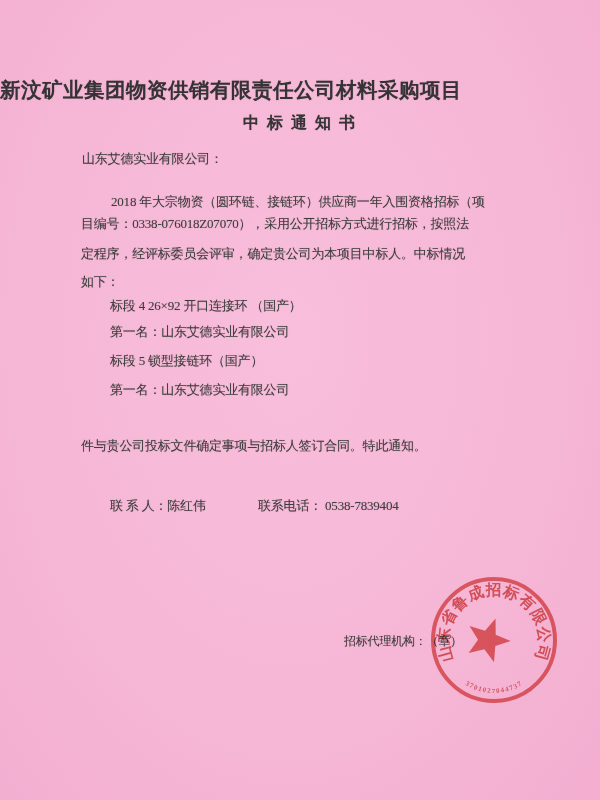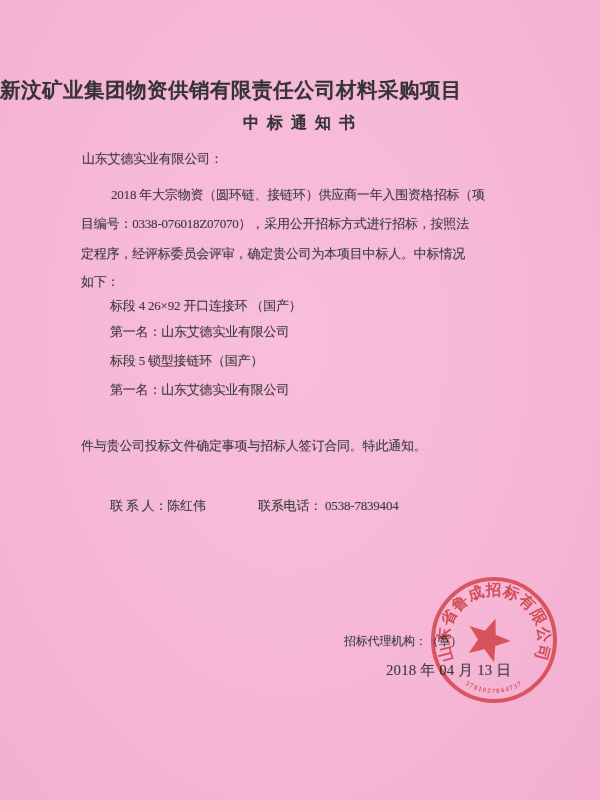--- a/index.html
+++ b/index.html
@@ -21,21 +21,21 @@
   }
   .title1{
     top:76px;left:0;right:0;text-align:left;
     font-size:20.5px;font-weight:bold;letter-spacing:.5px;color:#353335;
   }
   .title2{
     top:113px;left:0;right:0;text-align:center;
     font-size:16px;font-weight:bold;letter-spacing:2px;color:#353335;
   }
   .salutation{top:150px;left:82px;}
-  .b0{top:186px;left:111px;}
+  .b0{top:193px;left:111px;}
   .b1{top:215px;left:81px;}
   .b2{top:245px;left:81px;}
   .b3{top:273px;left:81px;}
   .a0{top:297px;left:110px;}
   .a1{top:323px;left:110px;}
   .a2{top:352px;left:110px;}
   .a3{top:381px;left:110px;}
   .c0{top:409px;left:111px;}
   .c1{top:437px;left:81px;}
   .contact{top:497px;left:110px;}
@@ -67,21 +67,20 @@
   <div class="line a1">第一名：山东艾德实业有限公司</div>
   <div class="line a2">标段 5 锁型接链环（国产）</div>
   <div class="line a3">第一名：山东艾德实业有限公司</div>
 
   <div class="line c1">件与贵公司投标文件确定事项与招标人签订合同。特此通知。</div>
 
   <div class="line contact">联 系 人：陈红伟</div>
   <div class="line phone">联系电话： 0538-7839404</div>
 
   <div class="line agency">招标代理机构：（章）</div>
-  <div class="line date">2018 年 04 月 13 日</div>
 
   <svg class="seal" viewBox="0 0 150 150" aria-hidden="true">
     <defs>
       <path id="sealArcTop" d="M 34.2 94 A 45 45 0 1 1 115.8 94" fill="none"></path>
       <path id="sealArcBottom" d="M 40.9 115.6 A 53 53 0 0 0 109.1 115.6" fill="none"></path>
     </defs>
     <circle cx="75" cy="75" r="61" fill="none" stroke="#d9534b" stroke-width="4" stroke-opacity="0.9"></circle>
     <polygon points="75,50 80.7,65.2 96.9,65.9 84.2,76 88.5,91.6 75,82.7 61.5,91.6 65.8,76 53.1,65.9 69.3,65.2" transform="rotate(20 68 77) translate(-7 2)" fill="#d9534b" fill-opacity="0.92"></polygon>
     <text font-size="15.5" font-weight="bold" fill="#d34a43" fill-opacity="0.92" letter-spacing="1">
       <textPath href="#sealArcTop" startOffset="50%" text-anchor="middle">山东省鲁成招标有限公司</textPath>

